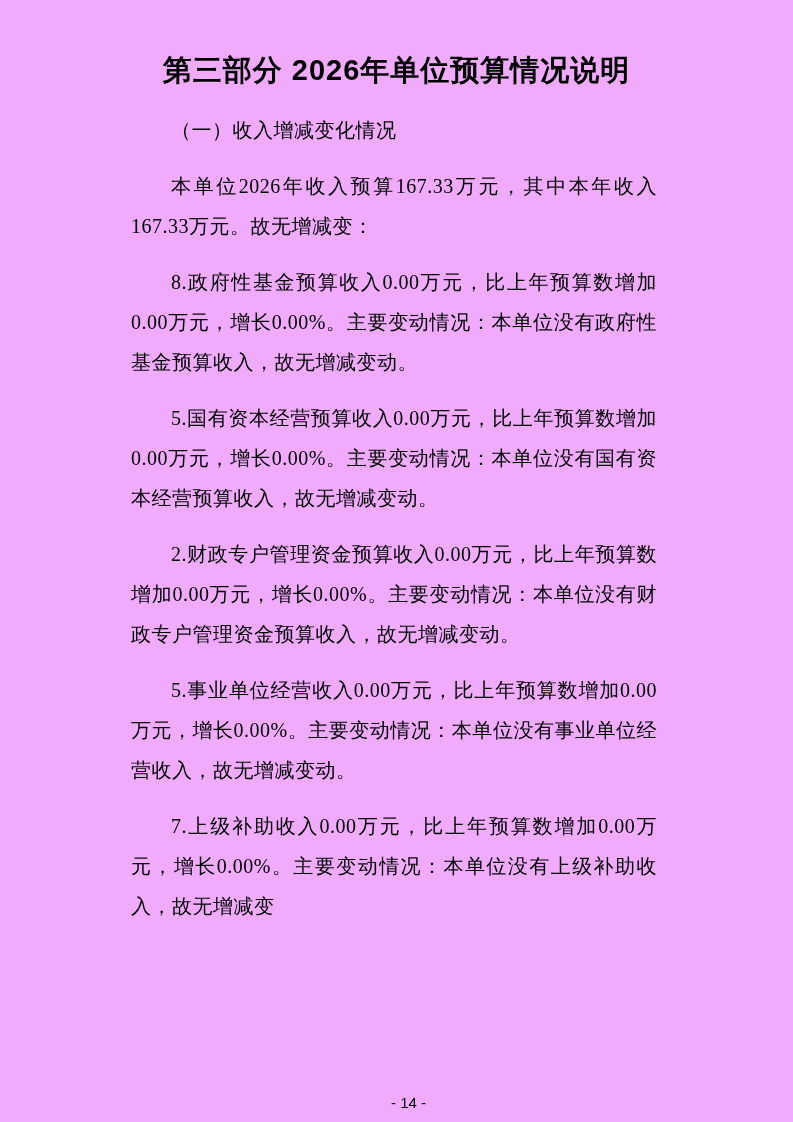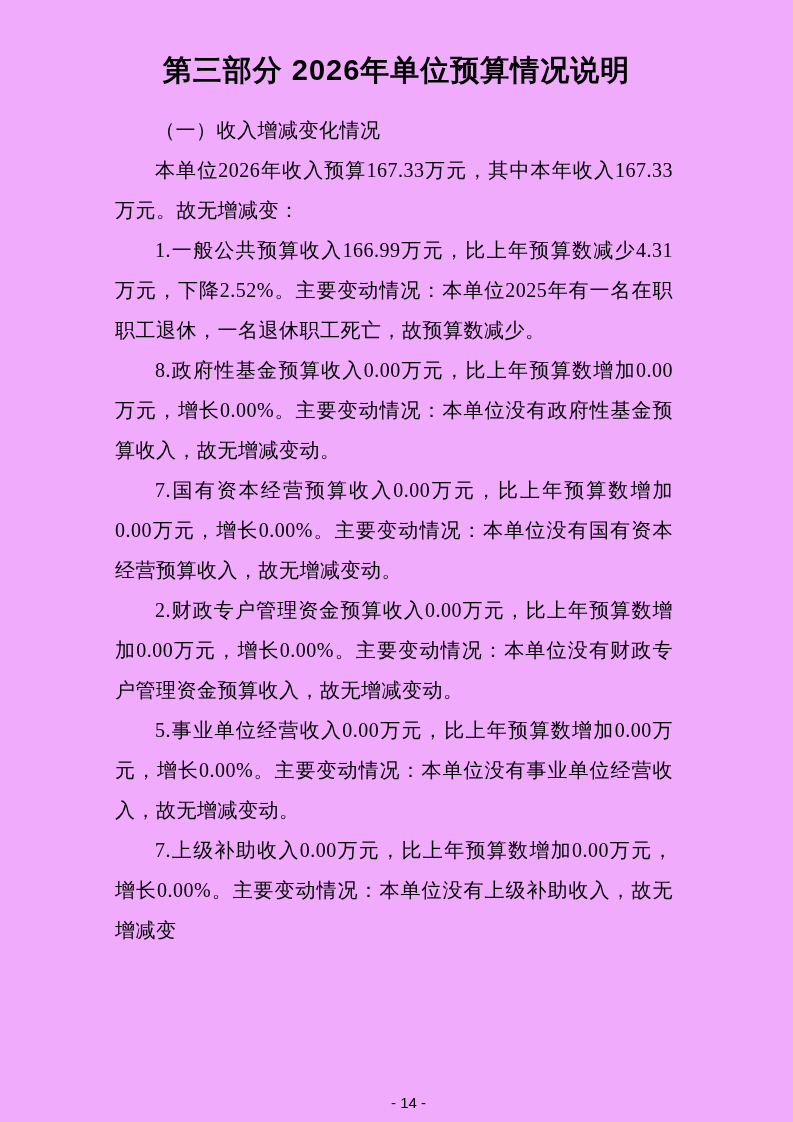--- a/index.html
+++ b/index.html
@@ -38,21 +38,21 @@
   }
   .body-text {
     margin: 20px 120px 0 115px;
     width: 558px;
     font-size: 20px;
     line-height: 40px;
     text-align: justify;
     color: #000000;
   }
   .body-text p {
-    margin: 0;
+    margin: 16px;
     padding: 0;
     text-indent: 2em;
     letter-spacing: 0.5px;
   }
   .footer {
     position: absolute;
     left: 0;
     bottom: 10px;
     width: 100%;
     text-align: center;
@@ -67,23 +67,22 @@
 <body>
 
 <div class="page">
 
   <h1 class="doc-title">第三部分  2026年单位预算情况说明</h1>
 
 
   <div class="body-text">
     <p>（一）收入增减变化情况</p>
     <p>本单位2026年收入预算167.33万元，其中本年收入167.33万元。故无增减变：</p>
-    <p>1.一般公共预算收入166.99万元，比上年预算数减少4.31万元，下降2.52%。主要变动情况：本单位2025年有一名在职职工退休，一名退休职工死亡，故预算数减少。</p>
     <p>8.政府性基金预算收入0.00万元，比上年预算数增加0.00万元，增长0.00%。主要变动情况：本单位没有政府性基金预算收入，故无增减变动。</p>
-    <p>7.国有资本经营预算收入0.00万元，比上年预算数增加0.00万元，增长0.00%。主要变动情况：本单位没有国有资本经营预算收入，故无增减变动。</p>
+    <p>5.国有资本经营预算收入0.00万元，比上年预算数增加0.00万元，增长0.00%。主要变动情况：本单位没有国有资本经营预算收入，故无增减变动。</p>
     <p>2.财政专户管理资金预算收入0.00万元，比上年预算数增加0.00万元，增长0.00%。主要变动情况：本单位没有财政专户管理资金预算收入，故无增减变动。</p>
     <p>5.事业单位经营收入0.00万元，比上年预算数增加0.00万元，增长0.00%。主要变动情况：本单位没有事业单位经营收入，故无增减变动。</p>
     <p>7.上级补助收入0.00万元，比上年预算数增加0.00万元，增长0.00%。主要变动情况：本单位没有上级补助收入，故无增减变</p>
   </div>
 
   <div class="footer">- 14 -</div>
 
 </div>
 
 </body></html>

